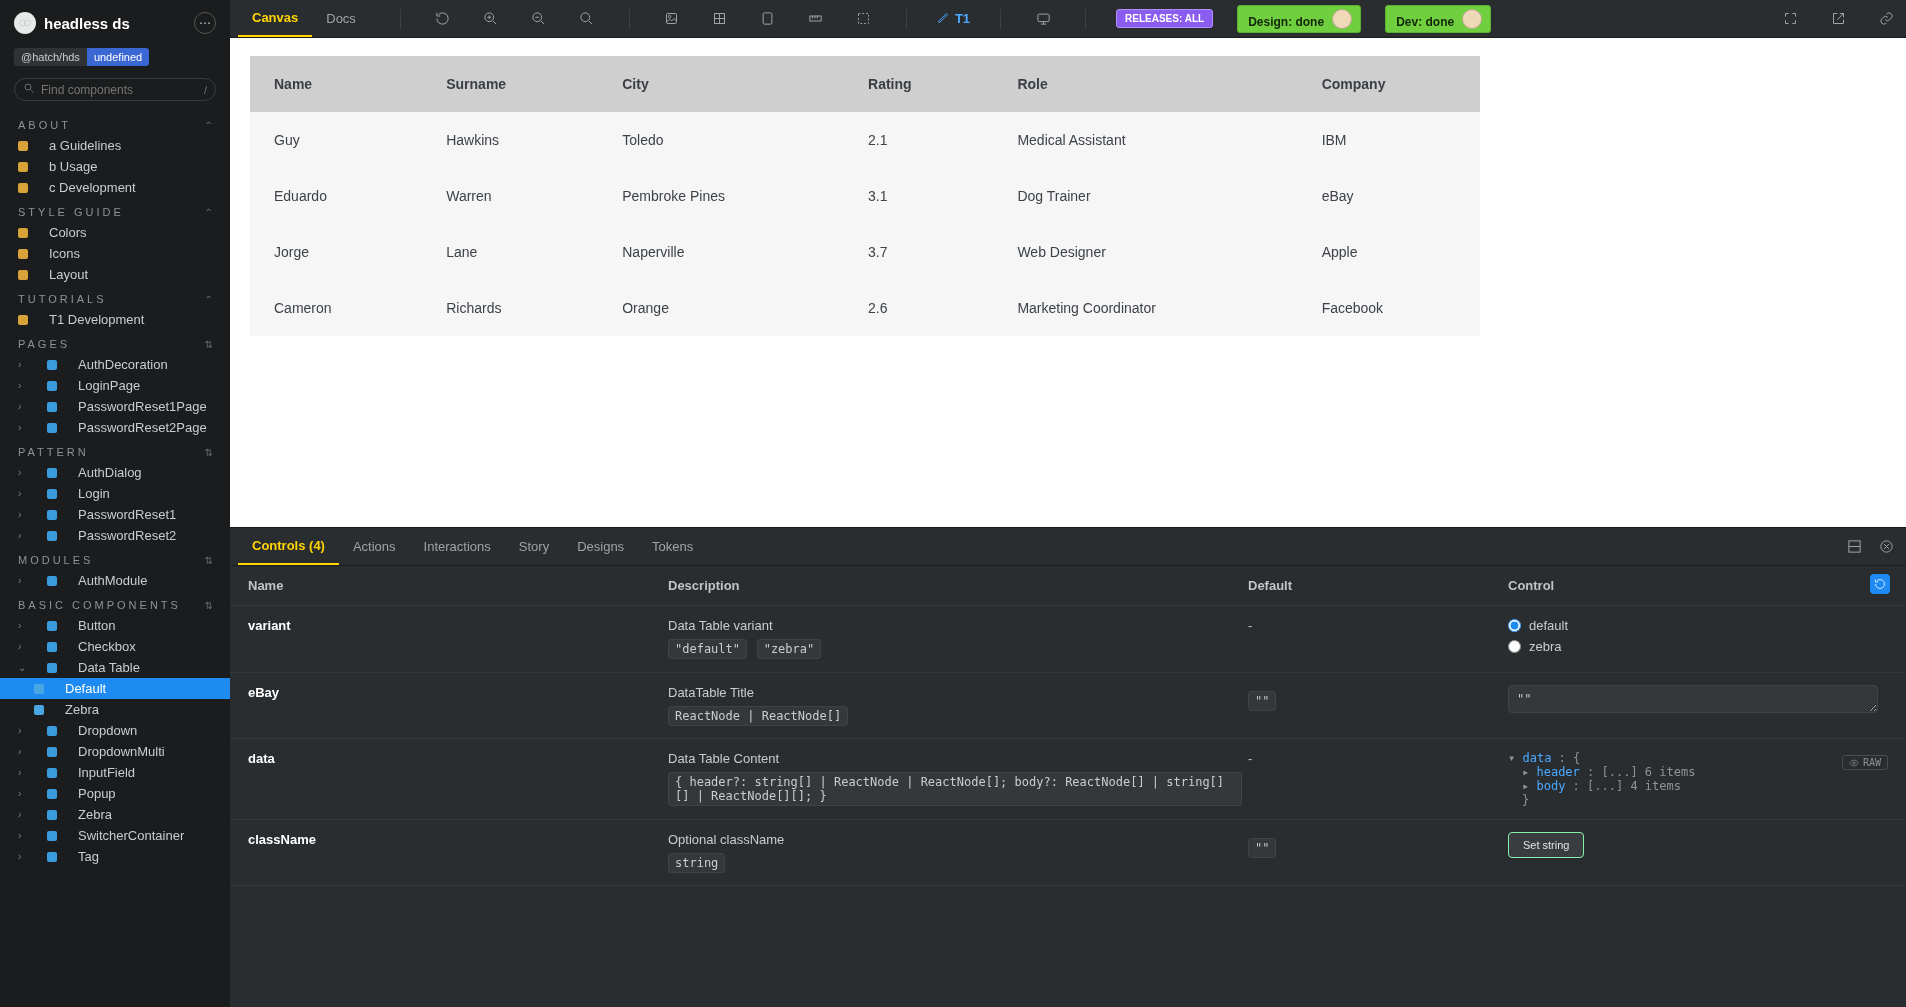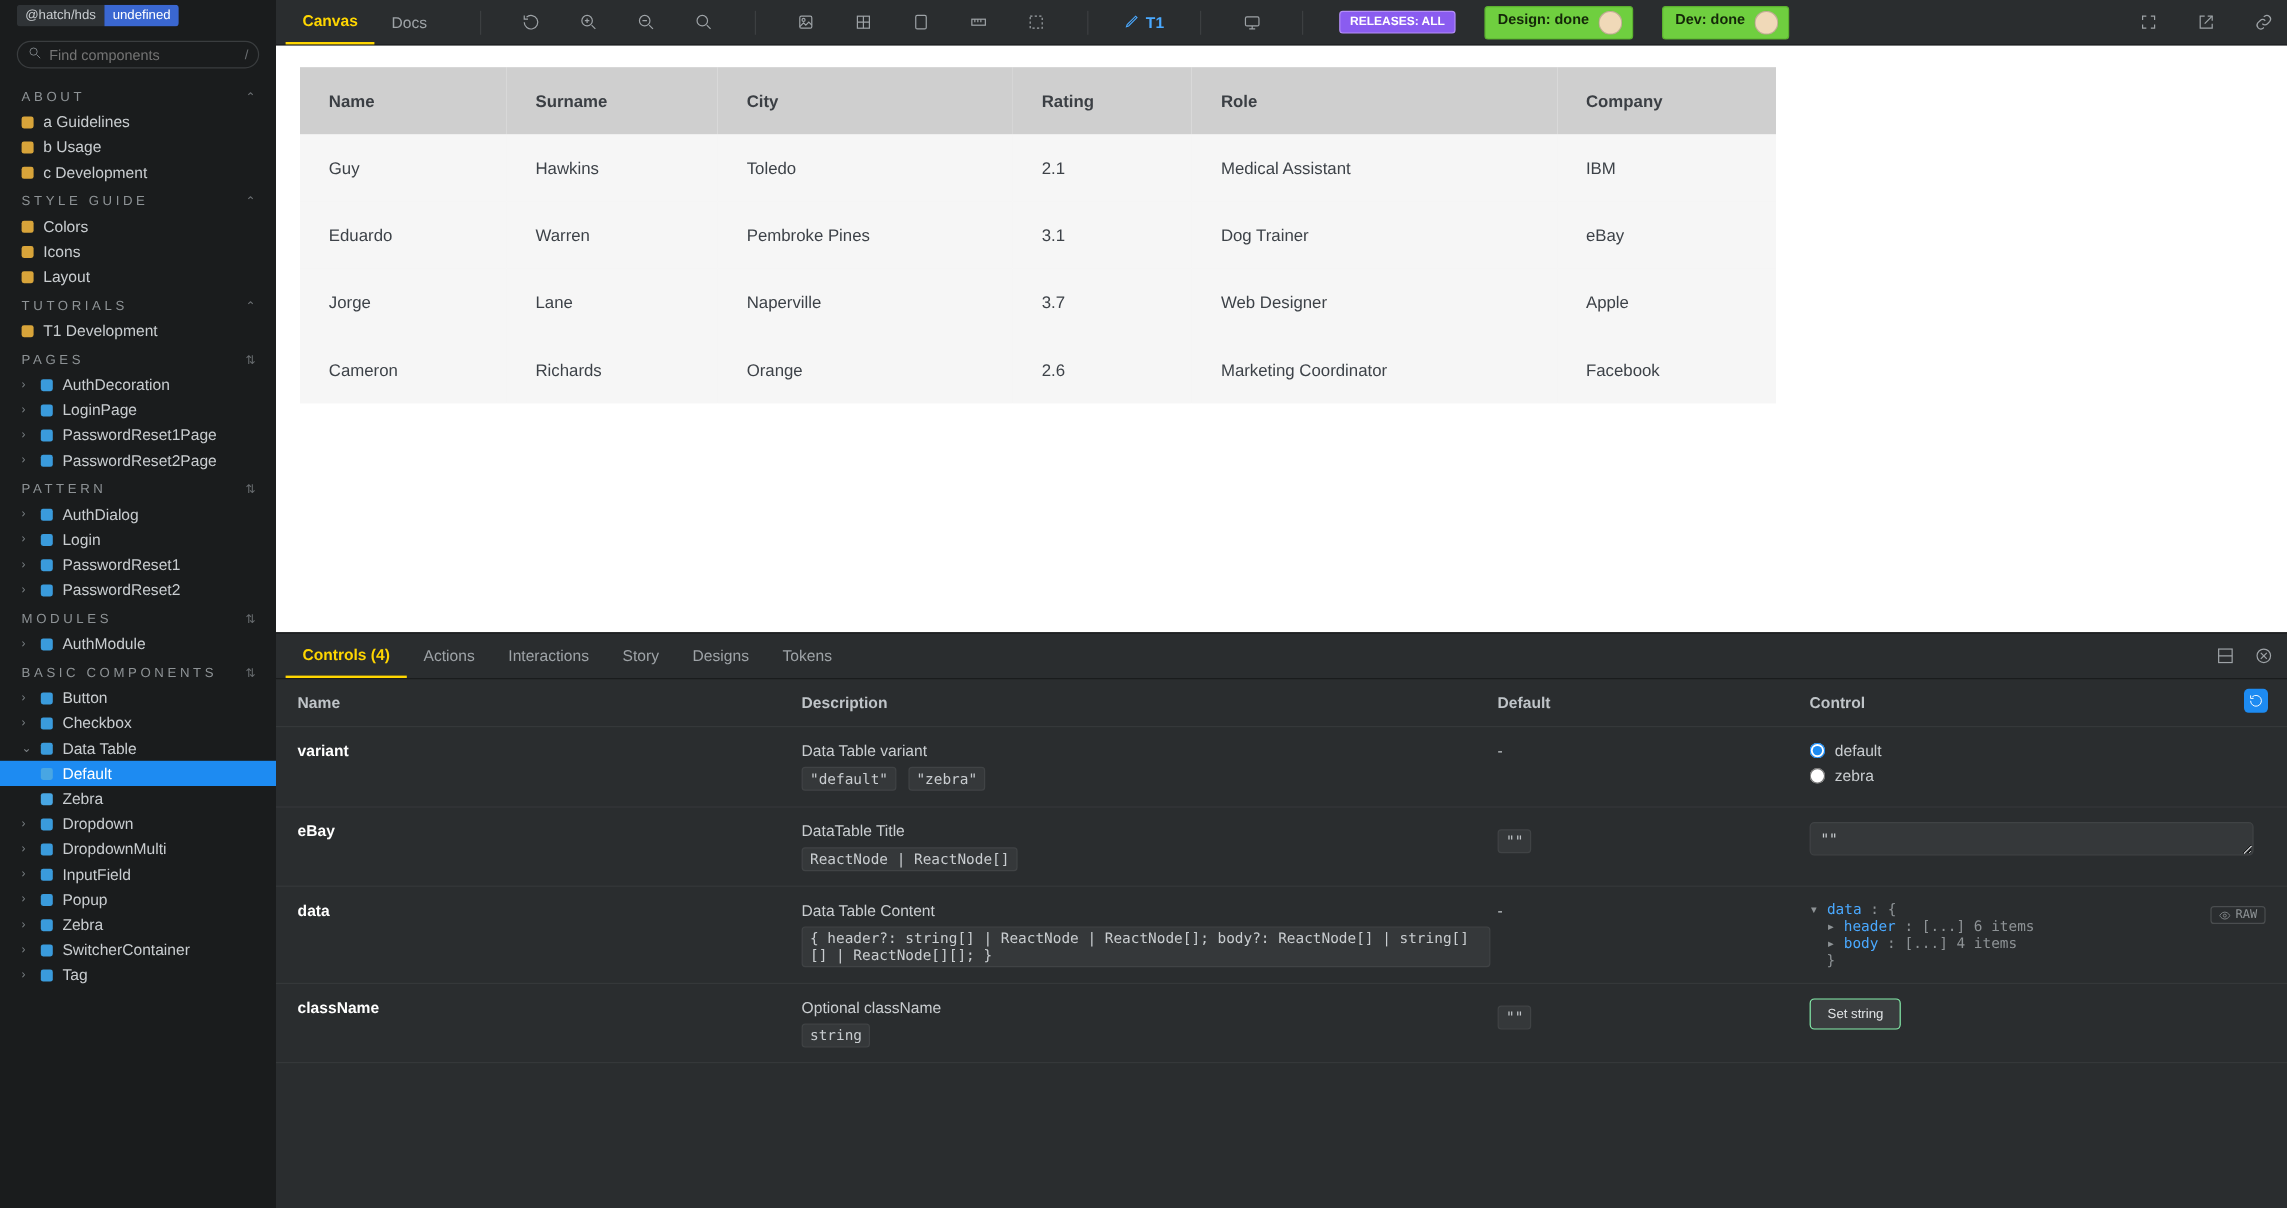--- a/index.html
+++ b/index.html
@@ -57,21 +57,21 @@
   }
   .find .sl { font-size: 11px; color: #6c7073; }
   .section-title {
     display: flex; align-items: center; justify-content: space-between;
     padding: 8px 14px 4px 18px;
     font-size: 11px; letter-spacing: 3px; color: #8e9396;
   }
   .section-title .caret { font-size: 10px; color: #6a6e71; }
   .tree { list-style: none; }
   .tree li {
-    display: flex; align-items: center; gap: 8px;
+    display: flex; align-items: center; gap: 21px;
     padding: 3px 10px 3px 18px;
     cursor: pointer;
     color: #c9cdd0;
   }
   .tree li.sel { background: #1d8bf2; color: #fff; }
   .tree li.indent1 { padding-left: 34px; }
   .bullet { width: 10px; height: 10px; border-radius: 2px; }
   .bullet.doc { background: #d8a43a; }
   .bullet.comp { background: #3a9bdc; }
   .bullet.sub { background: #48a6e3; }
@@ -100,21 +100,21 @@
   .tb-icon svg { width: 15px; height: 15px; }
   .pen-group { display: flex; align-items: center; gap: 4px; color: #4aa9ff; }
   .pen-group .lbl { color: #4aa9ff; font-weight: 600; }
   .releases {
     background: #8a5cf0; color: #fff; font-size: 10px; font-weight: 700;
     padding: 3px 8px; border-radius: 3px; border: 1px solid #b38df8;
   }
   .status-chip {
     background: #6fcf3f; color: #142709; font-weight: 600;
     border-radius: 3px; padding: 3px 8px 3px 10px;
-    display: flex; align-items: flex-start; gap: 8px; font-size: 12px;
+    display: flex; align-items: flex-end; gap: 8px; font-size: 12px;
     border: 1px solid #5bb12f;
   }
   .avatar-sm {
     width: 20px; height: 20px; border-radius: 50%; background: #f0d9b8;
     border: 1px solid rgba(0,0,0,.2);
   }
   .topbar .spacer { flex: 1; }
 
   
   .canvas {
@@ -200,20 +200,32 @@
 
   
   svg { stroke: currentColor; fill: none; stroke-width: 1.6; }
 </style>
 </head>
 <body>
 
 <div class="app">
 
   <aside class="sidebar">
+    <div class="sidebar-header">
+      <div class="brand">
+        <span class="brand-logo">
+          <svg viewBox="0 0 24 24">
+              <circle cx="8" cy="12" r="5"></circle>
+              <circle cx="16" cy="12" r="5"></circle>
+            </svg>
+        </span>
+        <span class="brand-name">headless ds</span>
+      </div>
+      <div class="brand-menu">⋯</div>
+    </div>
     <div class="scope-row">
       <span class="scope-badge">
         <span class="a">@hatch/hds</span>
         <span class="b">undefined</span>
       </span>
     </div>
     <div class="find-row">
       <div class="find">
         <span>
           <svg viewBox="0 0 24 24" width="12" height="12">

